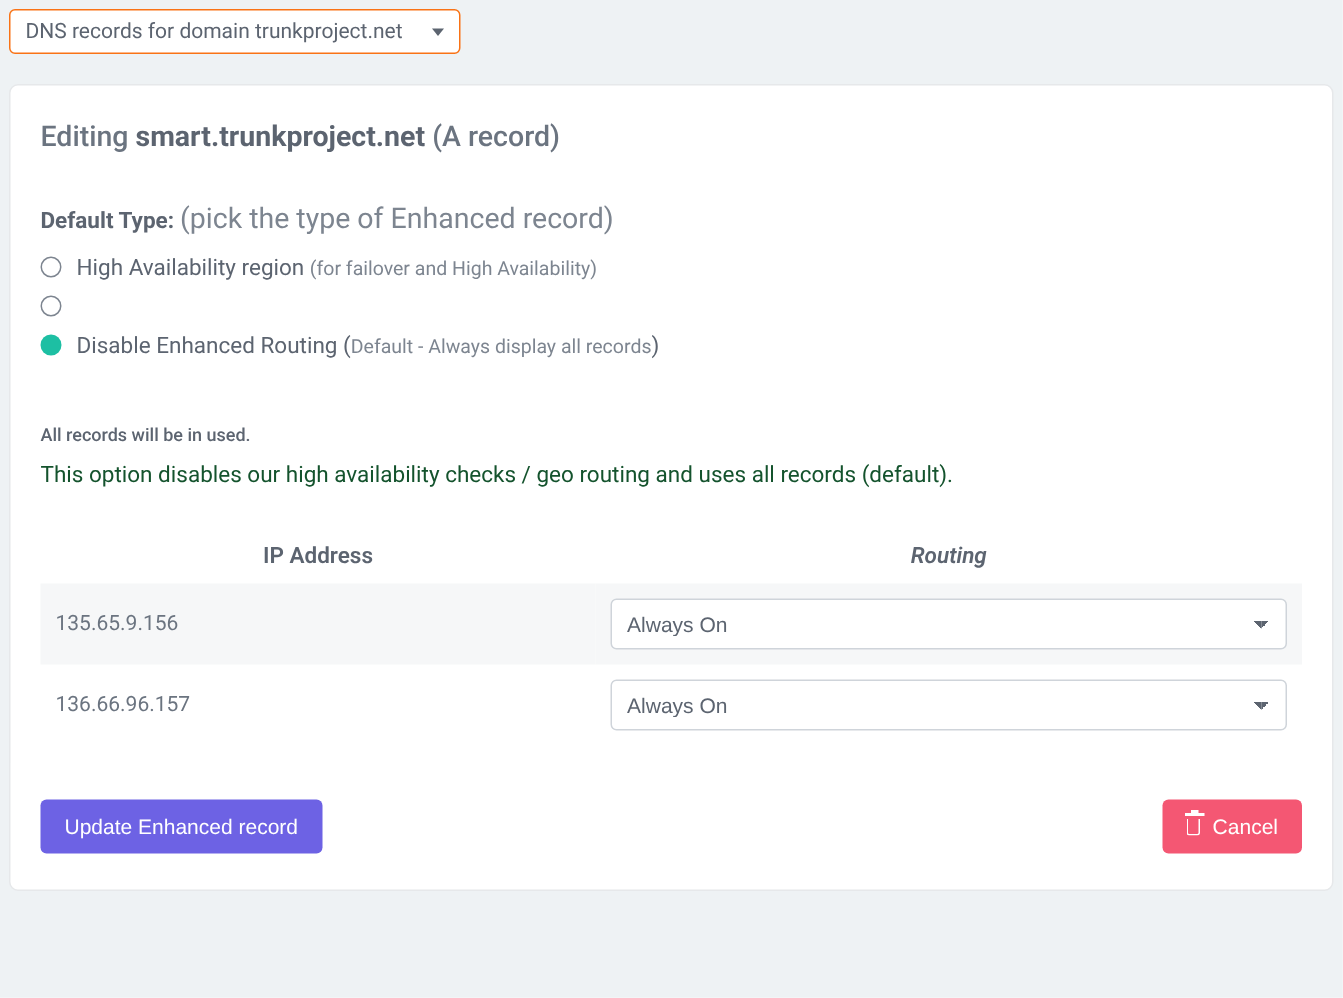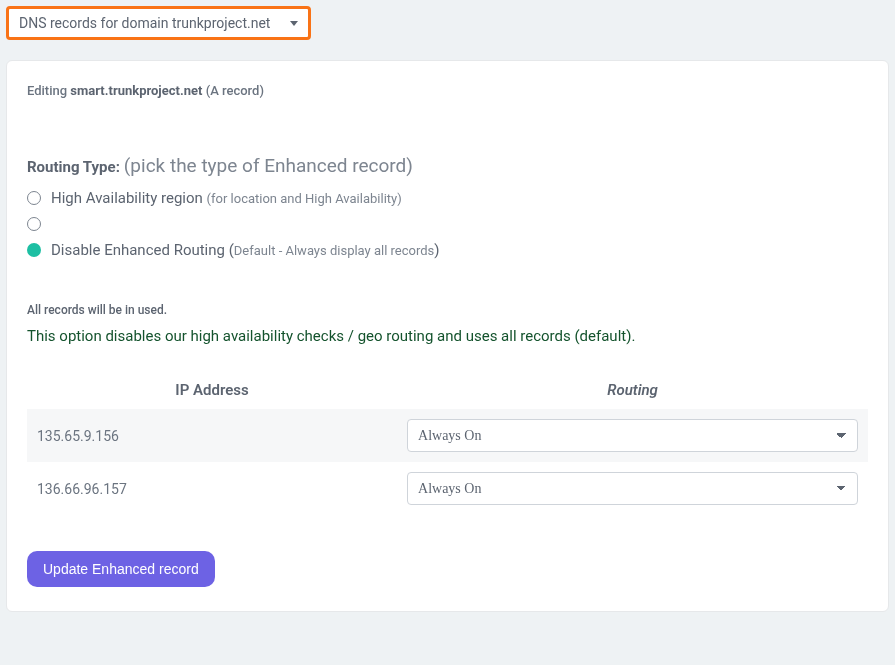--- a/index.html
+++ b/index.html
@@ -16,21 +16,21 @@
   .page {
     padding: 6px 6px 10px 6px;
   }
   .dropdown-container {
     margin-bottom: 20px;
   }
   .dropdown {
     display: inline-flex;
     align-items: center;
     background: #fff;
-    border: 3px solid #f97316;
+    border: 1px solid #f97316;
     border-radius: 4px;
     padding: 6px 10px;
     font-size: 14px;
     min-width: 298px;
     justify-content: space-between;
     cursor: pointer;
     color: #5c6470;
   }
   .caret-down {
     width: 0; height: 0;
@@ -39,24 +39,24 @@
     border-top: 5px solid #5c6470;
     margin-left: 20px;
   }
   .card {
     background: #fff;
     border: 1px solid #e6e8ea;
     border-radius: 6px;
     padding: 22px 20px 24px 20px;
   }
   .heading {
-    font-size: 13px;
+    font-size: 19px;
     font-weight: 500;
     color: #6b7480;
-    margin-bottom: 56px;
+    margin-bottom: 32px;
   }
   .heading .bold {
     font-weight: 700;
     color: #5c6470;
   }
   .record-type-label {
     font-size: 15px;
     font-weight: 700;
     color: #5c6470;
   }
@@ -141,41 +141,39 @@
     font-size: 14px;
     color: #5c6470;
     background: #fff;
     border: 1px solid #cfd4da;
     border-radius: 4px;
     appearance: none;
     background-image: linear-gradient(45deg, transparent 50%, #5c6470 50%), linear-gradient(135deg, #5c6470 50%, transparent 50%);
     background-position: calc(100% - 16px) 50%, calc(100% - 11px) 50%;
     background-size: 5px 5px, 5px 5px;
     background-repeat: no-repeat;
-    font-family: Liberation Serif, serif;
   }
   .actions {
     display: flex;
     justify-content: space-between;
     align-items: center;
     margin-top: 36px;
   }
   .btn {
     display: inline-flex;
     align-items: center;
     border: none;
     border-radius: 4px;
     font-size: 14px;
     padding: 10px 16px;
     cursor: pointer;
     color: #fff;
   }
   .btn-primary {
     background: #6d62e4;
-    border-radius: 10px;
   }
   .btn-danger {
     background: #f45773;
   }
   .trash-icon {
     display: inline-block;
     width: 9px;
     height: 11px;
     border: 1.3px solid #fff;
     border-top: none;
@@ -214,30 +212,30 @@
     </div>
   </div>
 
   <div class="card">
 
     <div class="heading">
       <span>Editing </span><span class="bold">smart.trunkproject.net</span><span> (A record)</span>
     </div>
 
     <div>
-      <span class="record-type-label">Routing Type:</span>
+      <span class="record-type-label">Default Type:</span>
       <span class="record-type-hint">(pick the type of Enhanced record)</span>
     </div>
 
     <div class="radio-group">
 
       <label class="radio-row">
         <span class="radio-outer"></span>
         <span class="radio-label">
-          <span>High Availability region </span><span class="radio-sub">(for location and High Availability)</span>
+          <span>High Availability region </span><span class="radio-sub">(for failover and High Availability)</span>
         </span>
       </label>
 
 
       <label class="radio-row">
         <span class="radio-outer"></span>
       </label>
 
       <label class="radio-row">
         <span class="radio-selected"></span>
@@ -275,16 +273,20 @@
             </select>
           </td>
         </tr>
       </tbody>
     </table>
 
     <div class="actions">
       <button class="btn btn-primary">
         <span>Update Enhanced record</span>
       </button>
+      <button class="btn btn-danger">
+        <span class="trash-icon"></span>
+        <span>Cancel</span>
+      </button>
     </div>
 
   </div>
 </div>
 
 </body></html>

